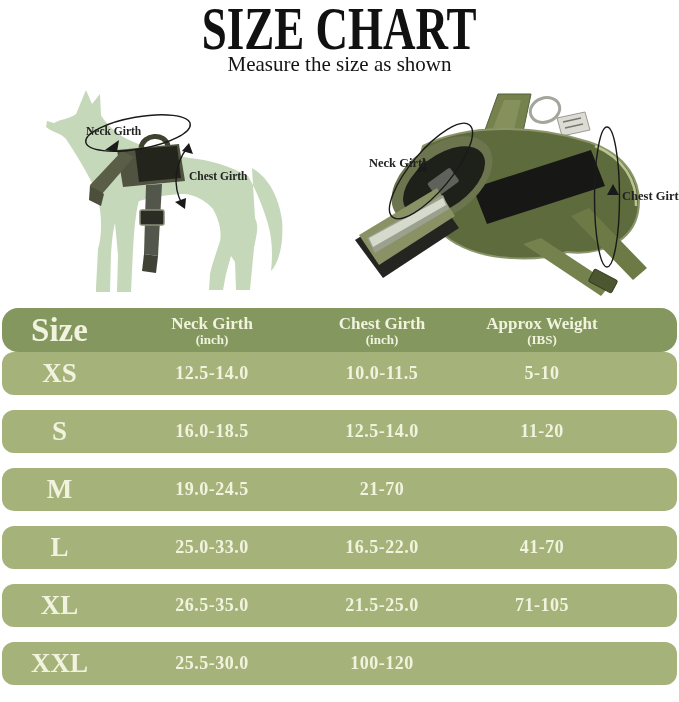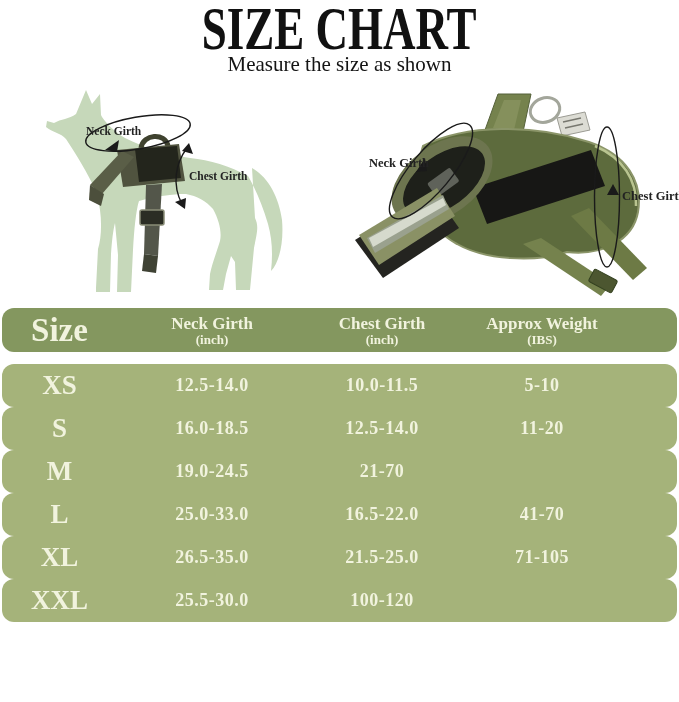--- a/index.html
+++ b/index.html
@@ -36,25 +36,27 @@
   .sizetable{position:absolute;left:2px;top:308px;width:675px;}
   .thead,.trow{
     display:grid;
     grid-template-columns:115px 190px 150px 170px auto;
     align-items:center;
     border-radius:12px;
   }
   .thead{
     height:44px;
     background:var(--table-header-bg,#84975f);
-    margin-bottom:12px;
+    margin-bottom:0;
+    border-radius:16px;
   }
   .trow{
     height:43px;
     background:var(--table-row-bg,#a5b37a);
+    margin-bottom:15px;
   }
   .trow:last-child{margin-bottom:8px;}
   .cell{text-align:center;color:var(--table-text,#f1f3de);}
   .hcell{display:flex;flex-direction:column;justify-content:center;}
   .hmain{font-size:17px;font-weight:bold;line-height:18px;}
   .hsub{font-size:13px;font-weight:bold;line-height:13px;}
   .hsize{font-size:33px;font-weight:bold;line-height:44px;}
   .csize{font-size:27px;font-weight:bold;}
   .cval{font-size:18px;font-weight:bold;letter-spacing:0.5px;}
   .ann-text{font-weight:bold;fill:#222;}

